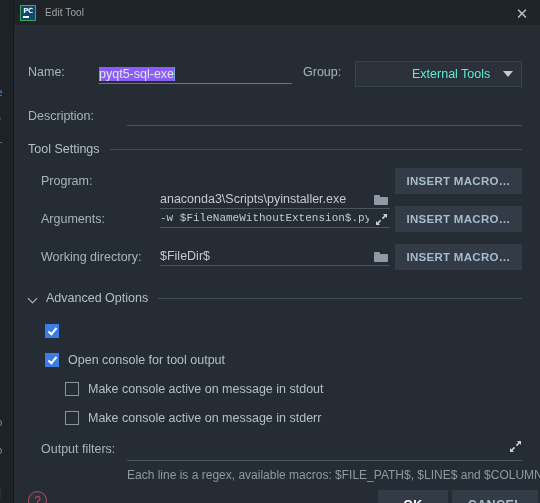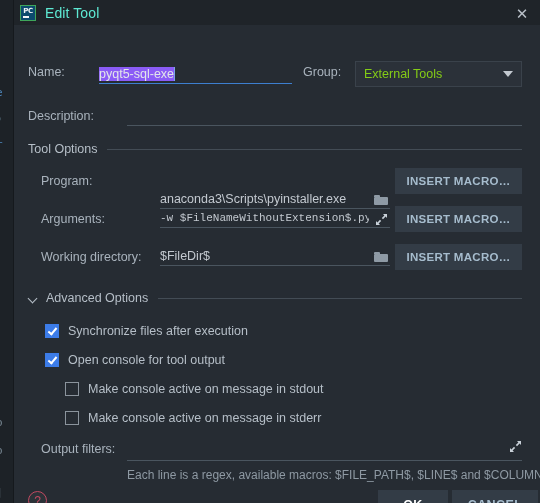--- a/index.html
+++ b/index.html
@@ -82,22 +82,22 @@
     letter-spacing: -0.3px;
   }
   .pc-icon .pc-bar {
     position: absolute;
     left: 2px; bottom: 2px;
     width: 6px; height: 2px;
     background: #f2f4f6;
   }
   .win-title {
     margin-left: 9px;
-    color: #5eead4;
-    font-size: 14px;
+    color: #a3a3a3;
+    font-size: 10px;
     letter-spacing: .1px;
   }
   .close-btn {
     position: absolute;
     right: 8px; top: 3px;
     width: 20px; height: 20px;
     display: flex; align-items: center; justify-content: center;
     color: #b9c0c8;
     font-size: 15px;
     line-height: 1;
@@ -196,24 +196,25 @@
     background: #2b3139;
     border: 1px solid #3a424b;
     height: 26px;
     display: flex;
     align-items: center;
     padding: 0 8px;
     box-sizing: border-box;
     cursor: pointer;
   }
   .combo-text {
-    color: #84cc16;
+    color: #5eead4;
     font-size: 12.5px;
     flex: 1 1 auto;
     white-space: nowrap;
+    margin-left: 48px;
   }
   .combo-arrow {
     width: 0; height: 0;
     border-left: 5px solid transparent;
     border-right: 5px solid transparent;
     border-top: 6px solid #c3c9d0;
     flex: 0 0 auto;
   }
 
   
@@ -386,21 +387,21 @@
     </div>
 
     <div class="row" style="left:14px; top:84px;">
       <div class="lbl">Description:</div>
     </div>
     <div class="field" style="position:absolute; left:113px; top:82px; width:395px;">
       <div class="field-text"></div>
     </div>
 
     <div class="section" style="left:14px; top:117px; width:494px;">
-      <span class="title">Tool Options</span>
+      <span class="title">Tool Settings</span>
       <span class="rule"></span>
     </div>
 
     <div class="row" style="left:27px; top:149px;">
       <div class="lbl">Program:</div>
     </div>
     <div class="field" style="position:absolute; left:146px; top:146px; width:230px;margin-top:19px;">
       <div class="field-text">anaconda3\Scripts\pyinstaller.exe</div>
       <span class="folder-icon"></span>
     </div>
@@ -430,21 +431,20 @@
     <button class="btn-macro" style="left:381px; top:219px;">INSERT MACRO…</button>
 
     <div class="section" style="left:14px; top:266px; width:494px;">
       <span class="chev"></span>
       <span class="title">Advanced Options</span>
       <span class="rule"></span>
     </div>
 
     <div class="cbrow" style="left:31px; top:299px;">
       <span class="cb on"></span>
-      <span class="cblabel">Synchronize files after execution</span>
     </div>
     <div class="cbrow" style="left:51px; top:357px;">
       <span class="cb off"></span>
       <span class="cblabel">Make console active on message in stdout</span>
     </div>
     <div class="cbrow" style="left:31px; top:328px;">
       <span class="cb on"></span>
       <span class="cblabel">Open console for tool output</span>
     </div>
     <div class="cbrow" style="left:51px; top:386px;">

